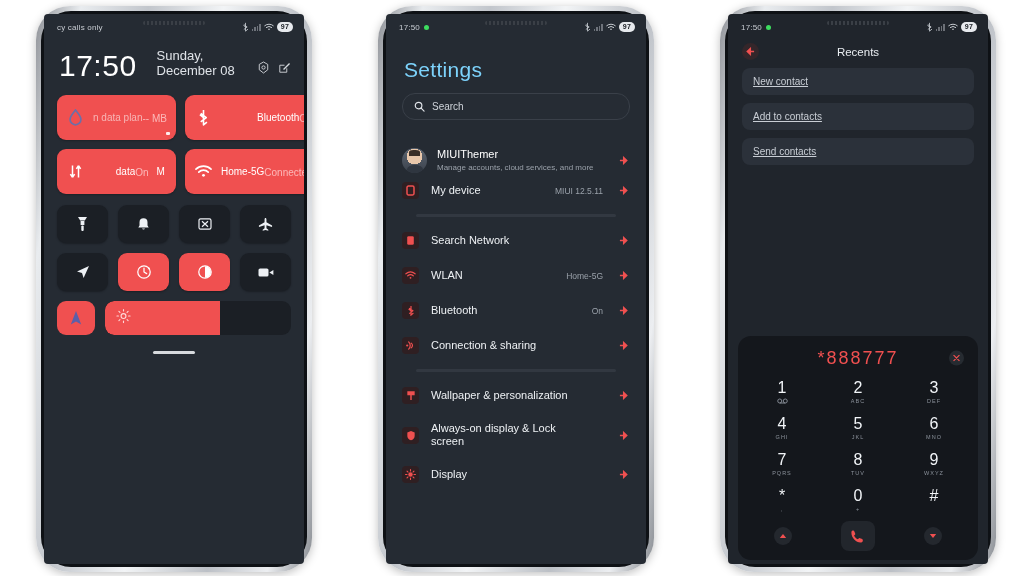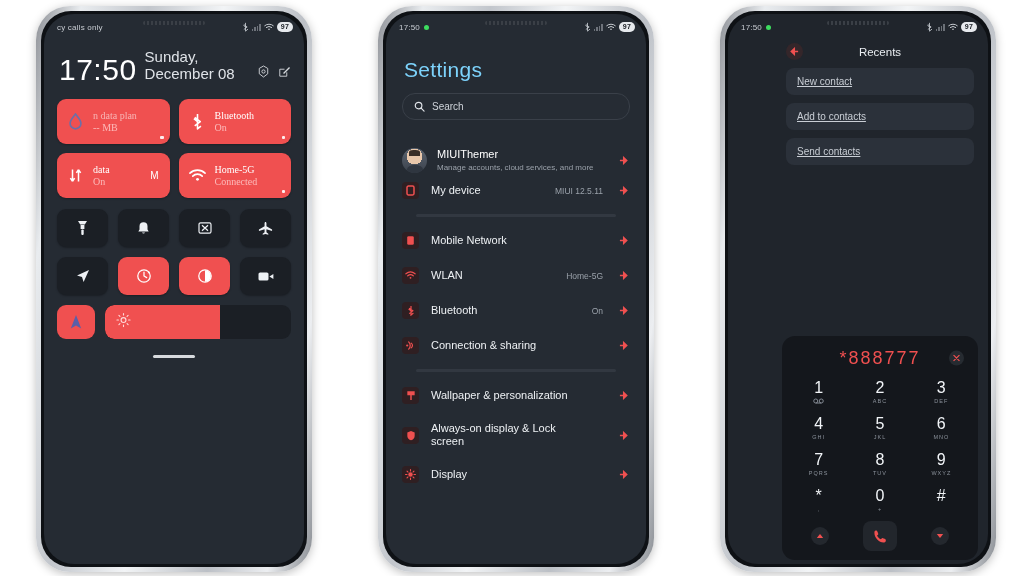--- a/index.html
+++ b/index.html
@@ -5,21 +5,21 @@
   html,body{margin:0;padding:0;background:#ffffff;}
   body{width:1024px;height:576px;overflow:hidden;font-family:"Liberation Sans",sans-serif;}
   .stage{position:relative;width:1024px;height:576px;background:#ffffff;}
 
   
   .phone{position:absolute;border-radius:34px;
     background:linear-gradient(100deg,#8d9096 0%,#e9ecef 12%,#c2c6cc 30%,#f2f4f6 50%,#bcc0c6 72%,#eceef1 88%,#888c92 100%);
     padding:5px;box-shadow:0 2px 10px rgba(0,0,0,.25);}
   .phone-inner{position:relative;width:100%;height:100%;border-radius:30px;
     background:#0e1115;padding:3px;box-sizing:border-box;}
-  .screen{position:relative;width:100%;height:100%;border-radius:30px;overflow:hidden;
+  .screen{position:relative;width:100%;height:100%;border-radius:4px;overflow:hidden;
     background:#252b33;box-sizing:border-box;}
   .screen.dark{background:#20252c;}
 
   .camhole{position:absolute;top:7px;left:50%;transform:translateX(-50%);
     width:62px;height:4px;border-radius:3px;
     background:repeating-linear-gradient(90deg,#3a3f46 0 2px,transparent 2px 4px);}
 
   
   .statusbar{display:flex;align-items:center;height:18px;padding:4px 11px 0 13px;
     font-size:8px;color:#c8ccd2;letter-spacing:.2px;}
@@ -33,28 +33,28 @@
   .sigbars i{display:block;width:1.5px;background:#c8ccd2;}
   .sigbars i:nth-child(1){height:2px;}
   .sigbars i:nth-child(2){height:3.5px;}
   .sigbars i:nth-child(3){height:5px;}
   .sigbars i:nth-child(4){height:7px;}
 
   
   .cc{padding:0 13px;}
   .cc-clockrow{display:flex;align-items:flex-end;margin:12px 0 0 2px;}
   .cc-time{font-size:30px;color:#fff;font-weight:300;line-height:1;letter-spacing:.5px;}
-  .cc-date{font-size:15px;color:#dfe3e8;margin:0 0 3px 8px;}
+  .cc-date{font-size:13px;color:#dfe3e8;margin:0 0 3px 20px;}
   .cc-icn{margin:0 0 3px 8px;opacity:.92;}
   .tiles{display:grid;grid-template-columns:1fr 1fr;gap:9px;margin-top:14px;}
   .tile{position:relative;background:#f05050;border-radius:9px;height:45px;
     display:flex;align-items:center;padding:0 9px;box-sizing:border-box;gap:8px;
     box-shadow:0 1px 2px rgba(0,0,0,.25);}
   .tile .ticon{flex:0 0 auto;display:flex;align-items:center;justify-content:center;width:19px;}
-  .tile .ttxt{display:flex;flex-direction:column;justify-content:flex-end;flex:1 1 auto;min-width:0;font-family:Liberation Serif, serif;}
+  .tile .ttxt{display:flex;flex-direction:row;justify-content:flex-end;flex:1 1 auto;min-width:0;}
   .tile .tlabel{font-size:10px;color:#fff;white-space:nowrap;overflow:hidden;}
   .tile .tsub{font-size:10px;color:#ffd4d4;opacity:.78;margin-top:1px;white-space:nowrap;overflow:hidden;}
   .tile .tdot{position:absolute;right:6px;bottom:5px;width:3.5px;height:3.5px;border-radius:1px;background:#fff;opacity:.9;}
   .tile .tright{font-size:10px;color:#fff;margin-left:auto;padding-right:2px;}
   .tile.faded .tlabel{color:#f7b5b5;}
 
   .qgrid{display:grid;grid-template-columns:repeat(4,1fr);gap:10px;margin-top:11px;}
   .qbtn{height:38px;border-radius:9px;background:#1b1f25;display:flex;
     align-items:center;justify-content:center;box-shadow:0 1px 2px rgba(0,0,0,.3);}
   .qbtn.on{background:#f05050;}
@@ -85,21 +85,21 @@
   .acct-sub{font-size:8px;color:#9aa1aa;line-height:11px;margin-top:2px;}
   .row{display:flex;align-items:center;gap:12px;padding:9px 2px 9px 0;}
   .rowicon{width:17px;height:17px;border-radius:4px;background:#2f1f22;flex:0 0 auto;
     display:flex;align-items:center;justify-content:center;}
   .rowlabel{font-size:11px;color:#eef1f4;flex:1 1 auto;line-height:13px;}
   .rowval{font-size:8.5px;color:#9aa1aa;margin-right:4px;white-space:nowrap;}
   .arrow{flex:0 0 auto;width:9px;height:9px;}
   .divider{height:3px;border-radius:2px;background:#323841;margin:6px 14px 6px 14px;}
 
   
-  .dial{display:flex;flex-direction:column;height:calc(100% - 22px);margin-left:44px;}
+  .dial{display:flex;flex-direction:column;height:calc(100% - 22px);}
   .dialhdr{display:flex;align-items:center;padding:7px 14px 2px 14px;}
   .backbtn{width:17px;height:17px;border-radius:50%;background:#34262a;
     display:flex;align-items:center;justify-content:center;flex:0 0 auto;}
   .dialtitle{flex:1 1 auto;text-align:center;font-size:11.5px;color:#e9edf1;margin-right:17px;}
   .actions{padding:0 14px;margin-top:6px;}
   .actionbtn{height:27px;border-radius:8px;background:#2b313a;display:flex;align-items:center;
     padding:0 11px;margin-bottom:8px;}
   .actionbtn span{font-size:10px;color:#c9ced5;text-decoration:underline;}
   .pad{margin:auto 10px 4px 10px;background:#14171c;border-radius:13px;padding:8px 6px 7px 6px;}
   .numrow{display:flex;align-items:center;justify-content:center;position:relative;height:28px;margin-bottom:2px;}
@@ -366,21 +366,21 @@
         </div>
 
         <div class="divider"></div>
 
         <div class="row">
           <span class="rowicon">
                 <svg width="9" height="11" viewBox="0 0 9 11">
                   <rect x="1.2" y="1.2" width="6.6" height="8.6" rx="1.4" fill="#f05050"></rect>
                 </svg>
               </span>
-          <span class="rowlabel">Mobile Network</span>
+          <span class="rowlabel">Search Network</span>
           <span class="rowval"></span>
           <svg class="arrow" viewBox="0 0 10 10">
                 <path d="M1 5h7M5.2 1.8L8.6 5 5.2 8.2z" stroke="#f05050" stroke-width="1.6" fill="#f05050"></path>
               </svg>
         </div>
 
         <div class="row">
           <span class="rowicon">
                 <svg width="11" height="9" viewBox="0 0 12 9">
                   <path d="M1 2.6a8 8 0 0 1 10 0M3 4.8a4.6 4.6 0 0 1 6 0" stroke="#f05050" stroke-width="1.3" fill="none" stroke-linecap="round"></path>

